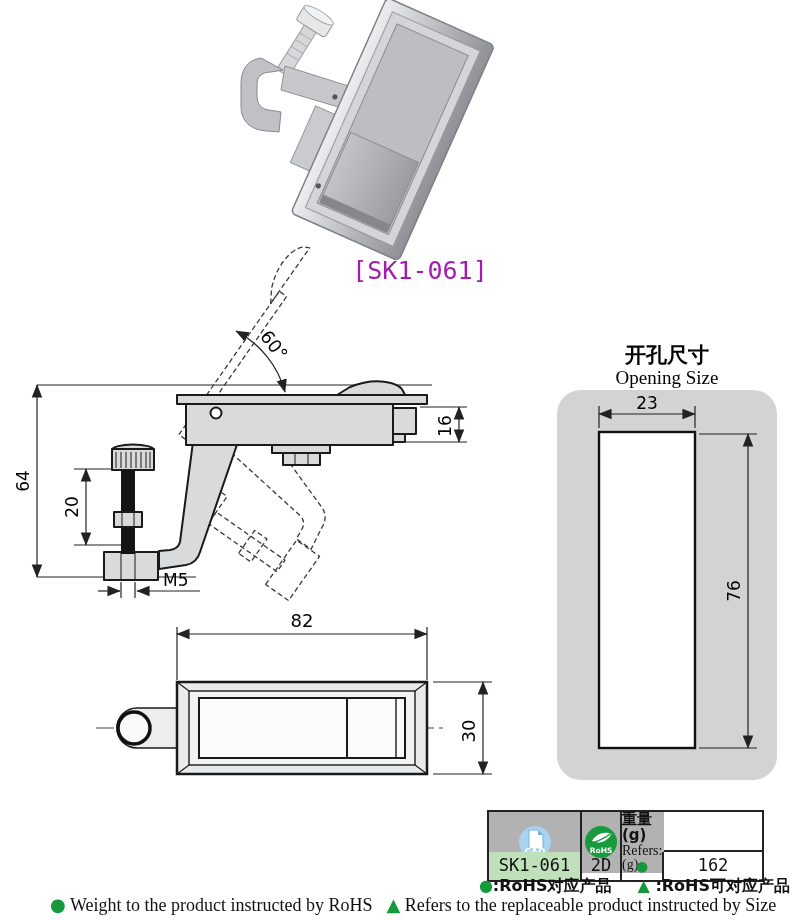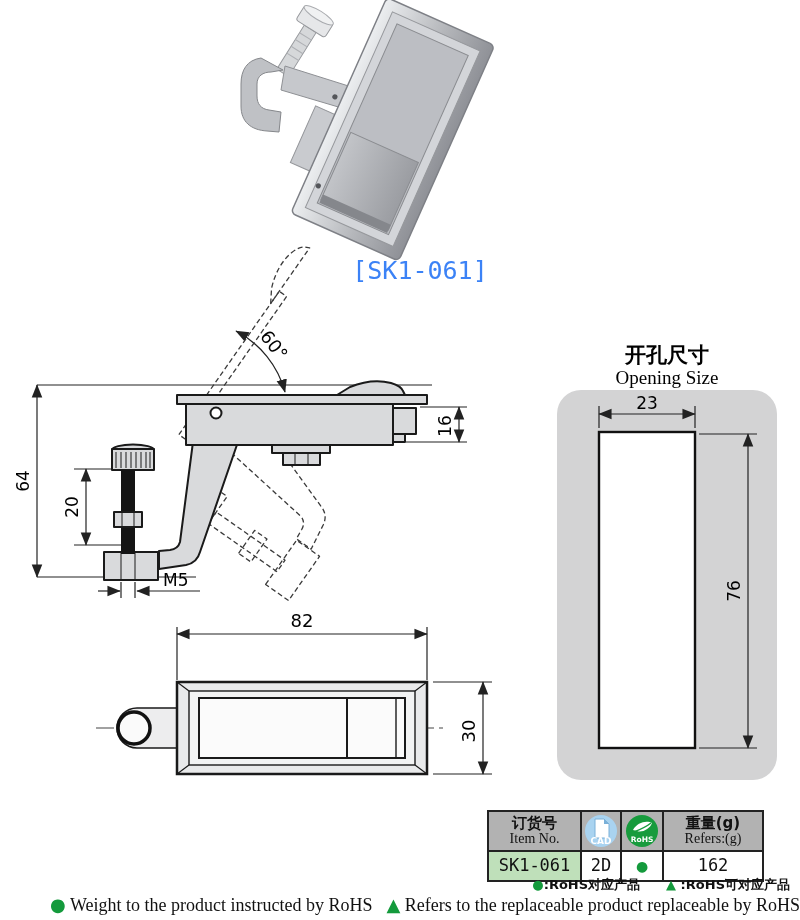--- a/index.html
+++ b/index.html
@@ -1,37 +1,37 @@
 <!DOCTYPE html>
 <html><head>
 <meta charset="utf-8">
 <style>
   html,body{margin:0;padding:0;}
   body{width:800px;height:920px;position:relative;background:#ffffff;overflow:hidden;
        font-family:"DejaVu Sans",sans-serif;color:#111;}
   svg{position:absolute;left:0;top:0;}
   .caption{position:absolute;left:310px;top:256px;width:220px;text-align:center;
-           font-family:"DejaVu Sans Mono",monospace;font-size:25px;color:#3b82f6;}
+           font-family:"DejaVu Sans Mono",monospace;font-size:25px;color:#a21caf;}
   
   .tbl{position:absolute;left:487px;top:810px;width:277px;border:2px solid #222;
        box-sizing:border-box;background:#fff;}
   .trow{display:grid;grid-template-columns:93px 40px 42px 1fr;}
   .thead{height:38px;border-bottom:2px solid #222;}
   .tdata{height:28px;}
   .cell{display:flex;flex-direction:column;align-items:center;justify-content:center;
         border-right:2px solid #222;box-sizing:border-box;line-height:1.05;}
   .cell:last-child{border-right:none;}
   .hd{background:#b2b2b2;}
   .cn{font-size:15px;font-weight:bold;}
   .en{font-size:14px;font-family:"Liberation Serif",serif;}
   .val{font-family:"DejaVu Sans Mono",monospace;font-size:17px;justify-content:center;}
   .item-cell{background:#bfe0ba;}
   .dot{color:#149a3c;font-size:14px;}
   
-  .legend1{position:absolute;right:10px;top:876px;font-size:13px;font-weight:600;
+  .legend1{position:absolute;right:10px;top:876px;font-size:16px;font-weight:600;
            white-space:nowrap;}
   .legend2{position:absolute;left:50px;top:894px;font-size:18px;
            font-family:"Liberation Serif",serif;white-space:nowrap;}
   .g{color:#149a3c;font-family:"DejaVu Sans",sans-serif;}
   .sp{display:inline-block;width:26px;}
   .sp2{display:inline-block;width:14px;}
 </style>
 </head>
 <body>
 
@@ -188,24 +188,20 @@
     <text x="647" y="409" font-size="17" text-anchor="middle">23</text>
     <text x="740" y="591" font-size="17" text-anchor="middle" transform="rotate(-90 740 591)">76</text>
   </g>
 </svg>
 
 <div class="caption">[SK1-061]</div>
 
 <div class="tbl">
   <div class="trow thead">
     <div class="cell hd">
-      <span class="cn">订货号</span>
-      <span class="en">Item No.</span>
-    </div>
-    <div class="cell hd">
       <svg width="34" height="34" viewBox="-17 -17 34 34" style="position:static">
         <circle cx="0" cy="0" r="16" fill="#a9d3f0"></circle>
         <path d="M -6,-12 H 3 L 8,-7 V 7 H -6 Z" fill="#ffffff" stroke="#7ab0d8"></path>
         <path d="M 3,-12 L 3,-7 L 8,-7 Z" fill="#7ab0d8"></path>
         <text x="0" y="13" font-size="9" font-weight="bold" fill="#ffffff" text-anchor="middle">CAD</text>
       </svg>
     </div>
     <div class="cell hd">
       <svg width="34" height="34" viewBox="-17 -17 34 34" style="position:static">
         <circle cx="0" cy="0" r="16" fill="#179b3d"></circle>
@@ -226,14 +222,14 @@
       <span class="dot">●</span>
     </div>
     <div class="cell val">162</div>
   </div>
 </div>
 
 <div class="legend1">
   <span class="g">●</span><span>:RoHS对应产品</span><span class="sp"></span><span class="g">▲</span> <span>:RoHS可对应产品</span>
 </div>
 <div class="legend2">
-  <span class="g">●</span> <span>Weight to the product instructed by RoHS</span><span class="sp2"></span><span class="g">▲</span> <span>Refers to the replaceable product replaceable by RoHS</span>
+  <span class="g">●</span> <span>Weight to the product instructed by RoHS</span><span class="sp2"></span><span class="g">▲</span> <span>Refers to the replaceable product instructed by Size</span>
 </div>
 
 </body></html>

